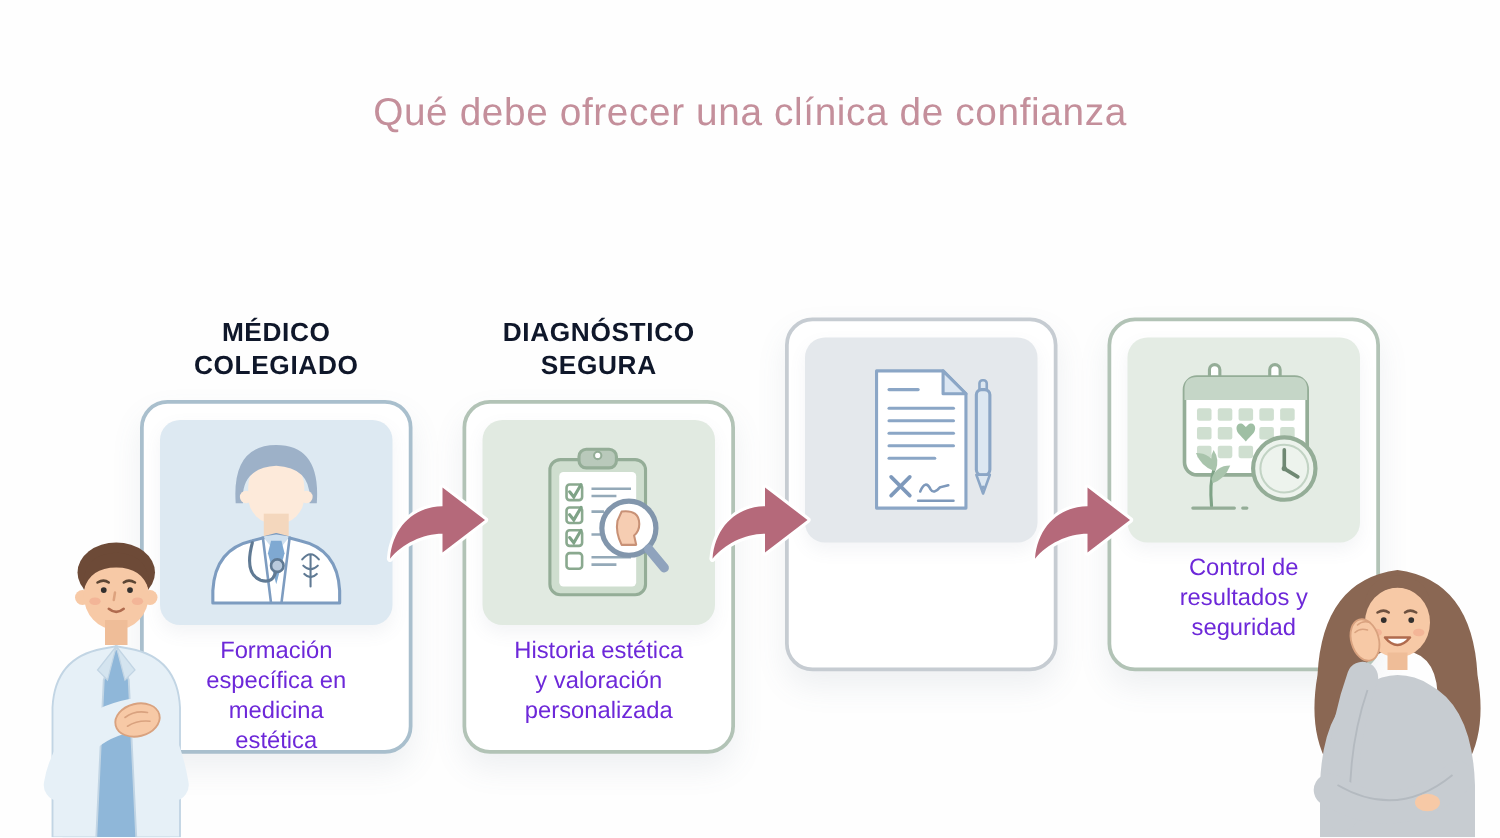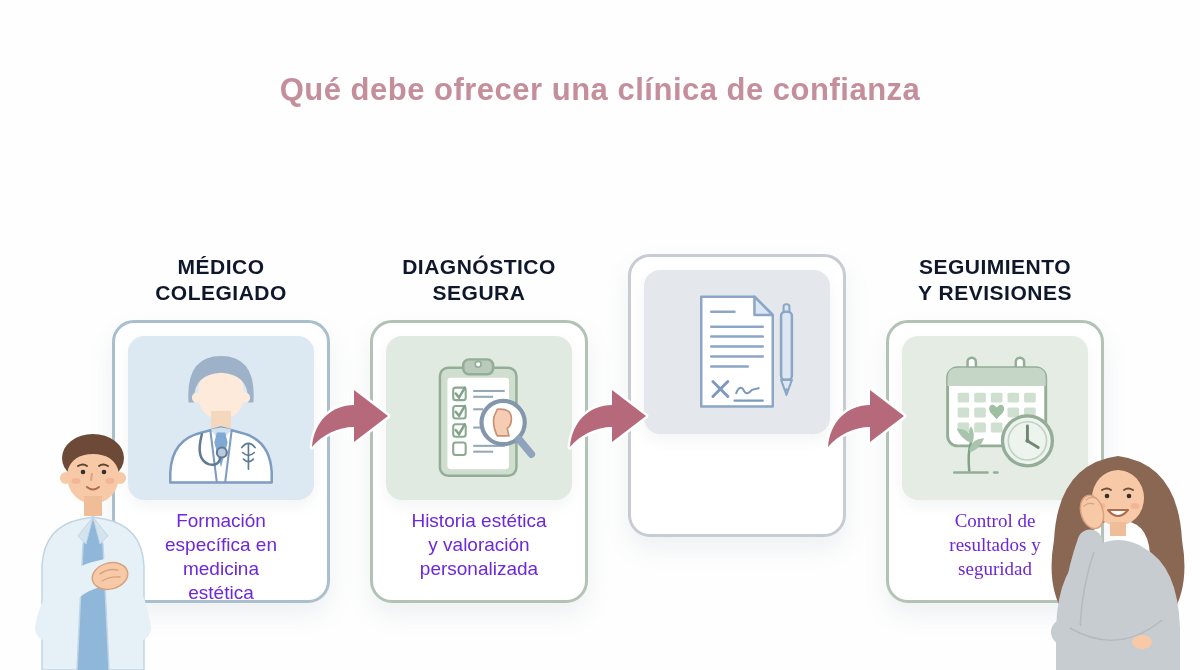--- a/index.html
+++ b/index.html
@@ -10,21 +10,21 @@
   }
   .pre { white-space:pre-line; }
 
   
   .header { position:absolute; left:0; right:0; top:62px; text-align:center; }
   .title {
     margin:0; font-size:47px; font-weight:800; line-height:1.1;
     letter-spacing:1.5px; color:#b87280;
   }
   .subtitle {
-    margin:10px 0 0 0; font-size:31px; font-weight:700;
+    margin:10px 0 0 0; font-size:31px; font-weight:400;
     letter-spacing:.5px; color:#c48f9b;
   }
 
   
   .steps-row { position:absolute; left:112px; top:254px; width:992px; height:390px; }
   .step { position:absolute; top:0; width:218px; }
   .step-0 { left:0; }   .step-1 { left:258px; }
   .step-2 { left:516px; } .step-3 { left:774px; }
 
   .step-heading {
@@ -34,21 +34,21 @@
   }
   .card {
     box-sizing:border-box; width:218px; height:283px;
     background:#ffffff; border-radius:22px; border:3px solid #b9c4cc;
     box-shadow:0 12px 24px rgba(100,120,140,.10);
     padding:13px;
   }
   .step-0 .card { border-color:#a9bfcd; }
   .step-1 .card { border-color:#b2c3b6; }
   .step-2 .card { border-color:#c6ccd2; }
-  .step-3 .card { border-color:#b2c3b6;font-family:Liberation Serif, serif; }
+  .step-3 .card { border-color:#b2c3b6; }
 
   .icon-box {
     width:100%; height:164px; border-radius:16px;
     display:flex; align-items:center; justify-content:center;
     box-shadow:0 6px 14px rgba(100,120,140,.08);
   }
   .step-0 .icon-box { background:#dde9f2; }
   .step-1 .icon-box { background:#e1eae1; }
   .step-2 .icon-box { background:#e4e8ec; }
   .step-3 .icon-box { background:#e4ece4; }
@@ -173,22 +173,20 @@
             <rect x="151" y="25" width="7" height="12" rx="3" fill="#dce7f1" stroke="#8ba6c6" stroke-width="2.5"></rect>
             <rect x="148" y="34" width="13" height="82" rx="5" fill="#dce7f1" stroke="#8ba6c6" stroke-width="3"></rect>
             <path d="M 148 116 L 161 116 L 154.5 134 Z" fill="#dce7f1" stroke="#8ba6c6" stroke-width="2.5" stroke-linejoin="round"></path>
             <circle cx="154.5" cy="128" r="1.8" fill="#8ba6c6"></circle>
           </svg>
         </div>
       </div>
     </div>
 
     <div class="step step-3">
-      <h2 class="step-heading pre">SEGUIMIENTO
-Y REVISIONES</h2>
       <div class="card">
         <div class="icon-box">
           <svg viewBox="0 0 190 165">
             <rect x="62" y="10" width="10" height="26" rx="5" fill="#ffffff" stroke="#94ad97" stroke-width="3"></rect>
             <rect x="120" y="10" width="10" height="26" rx="5" fill="#ffffff" stroke="#94ad97" stroke-width="3"></rect>
             <rect x="38" y="22" width="118" height="94" rx="12" fill="#ffffff" stroke="#94ad97" stroke-width="3.5"></rect>
             <path d="M 38 34 Q 38 22 50 22 L 144 22 Q 156 22 156 34 L 156 44 L 38 44 Z" fill="#c5d6c7"></path>
             <g fill="#cfdfd0">
               <rect x="50" y="52" width="14" height="12" rx="2"></rect>
                 <rect x="70" y="52" width="14" height="12" rx="2"></rect>

